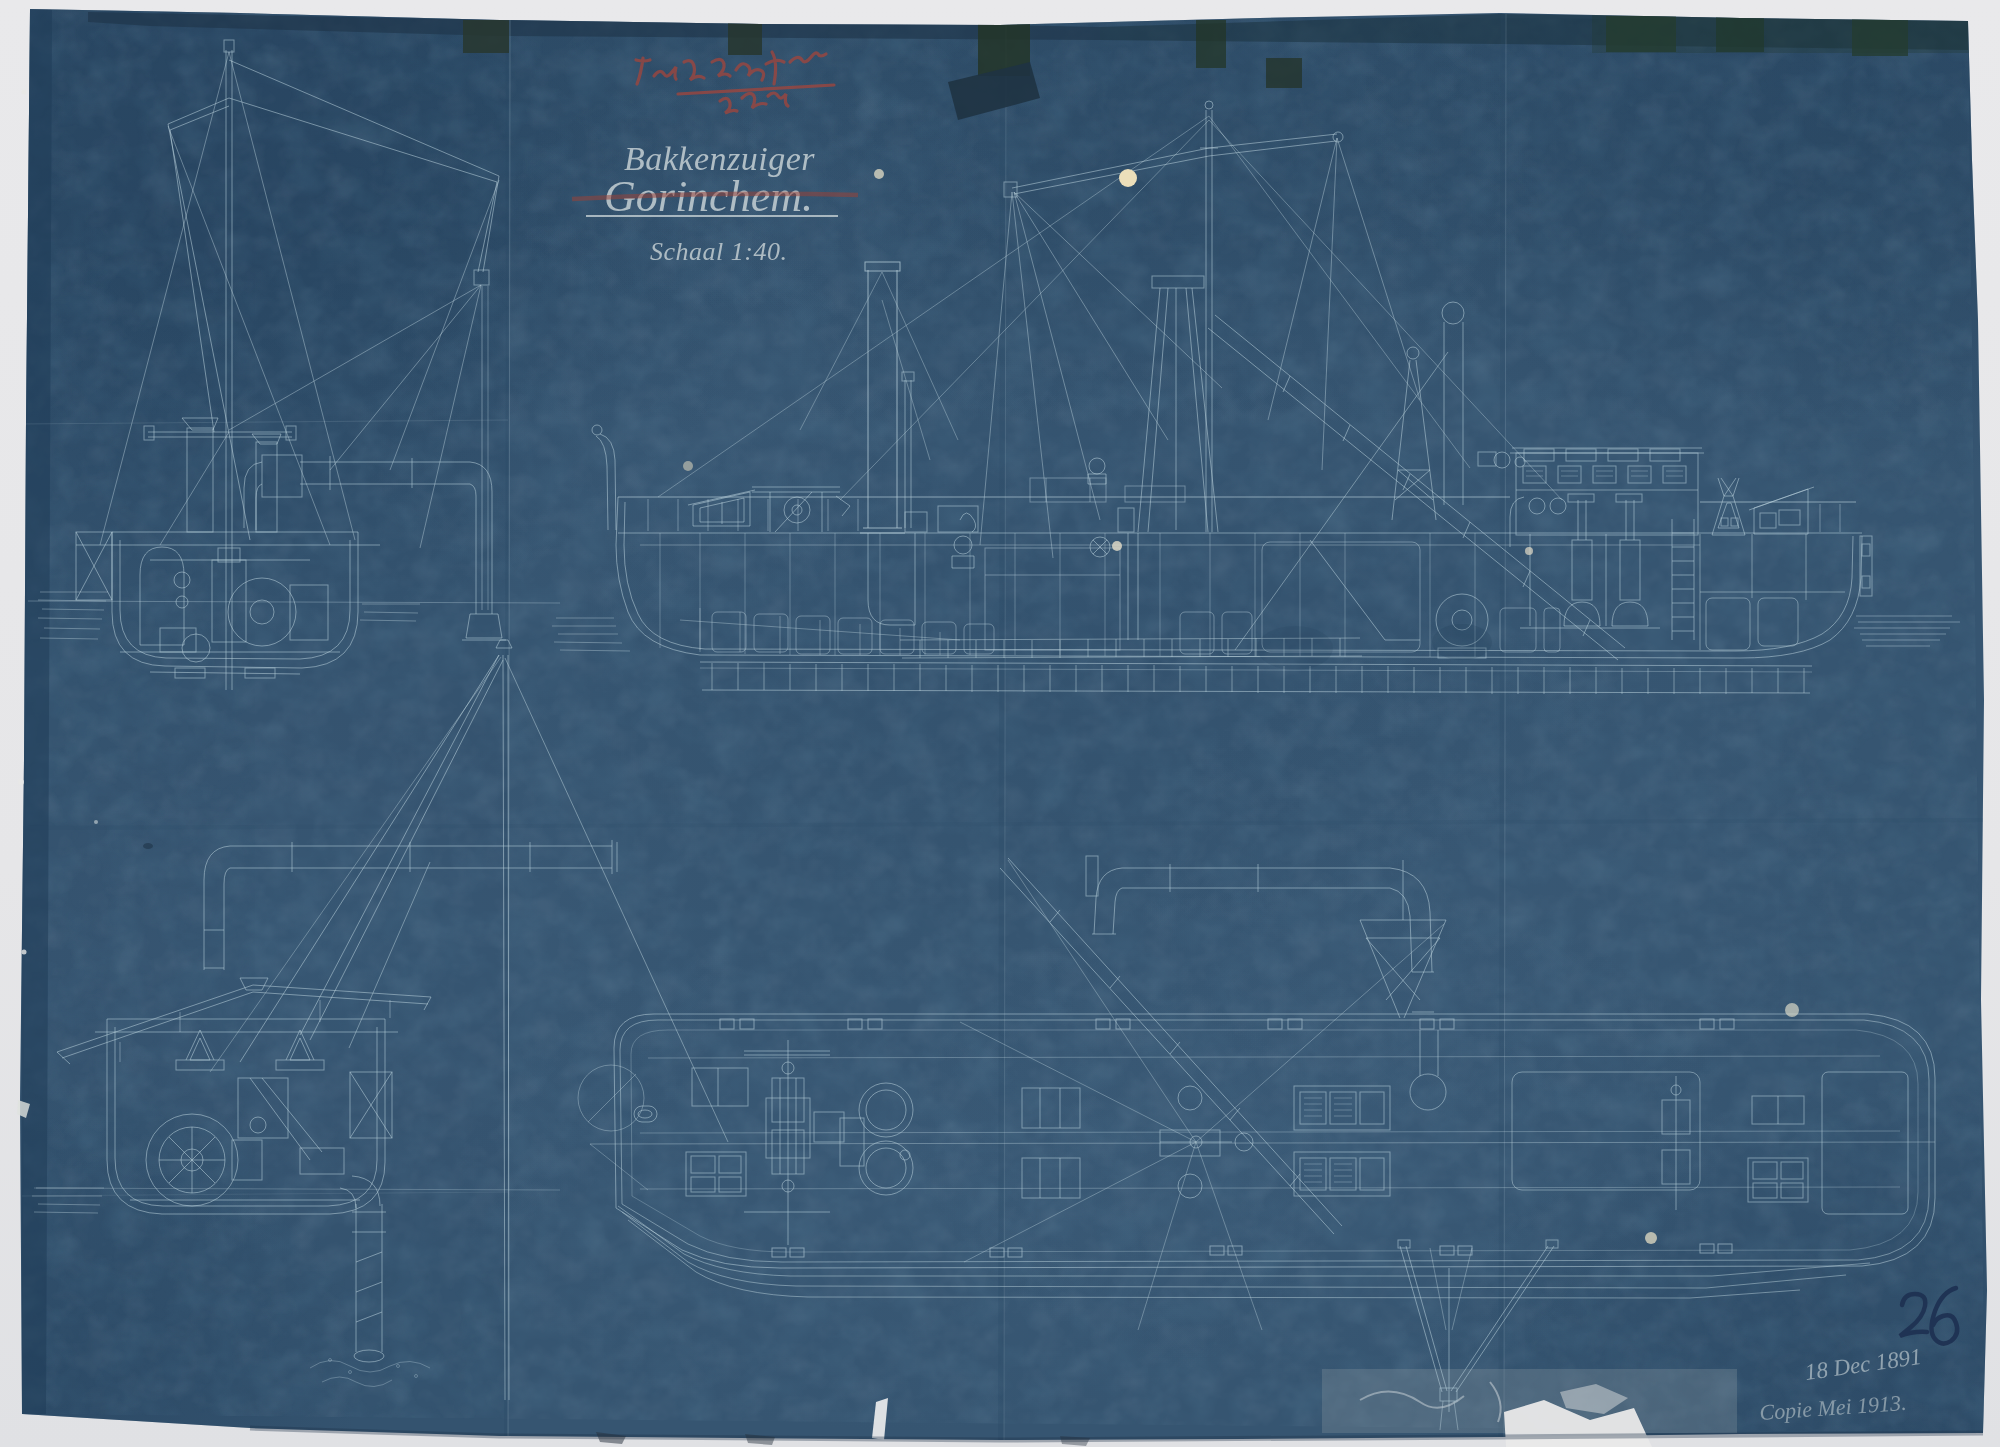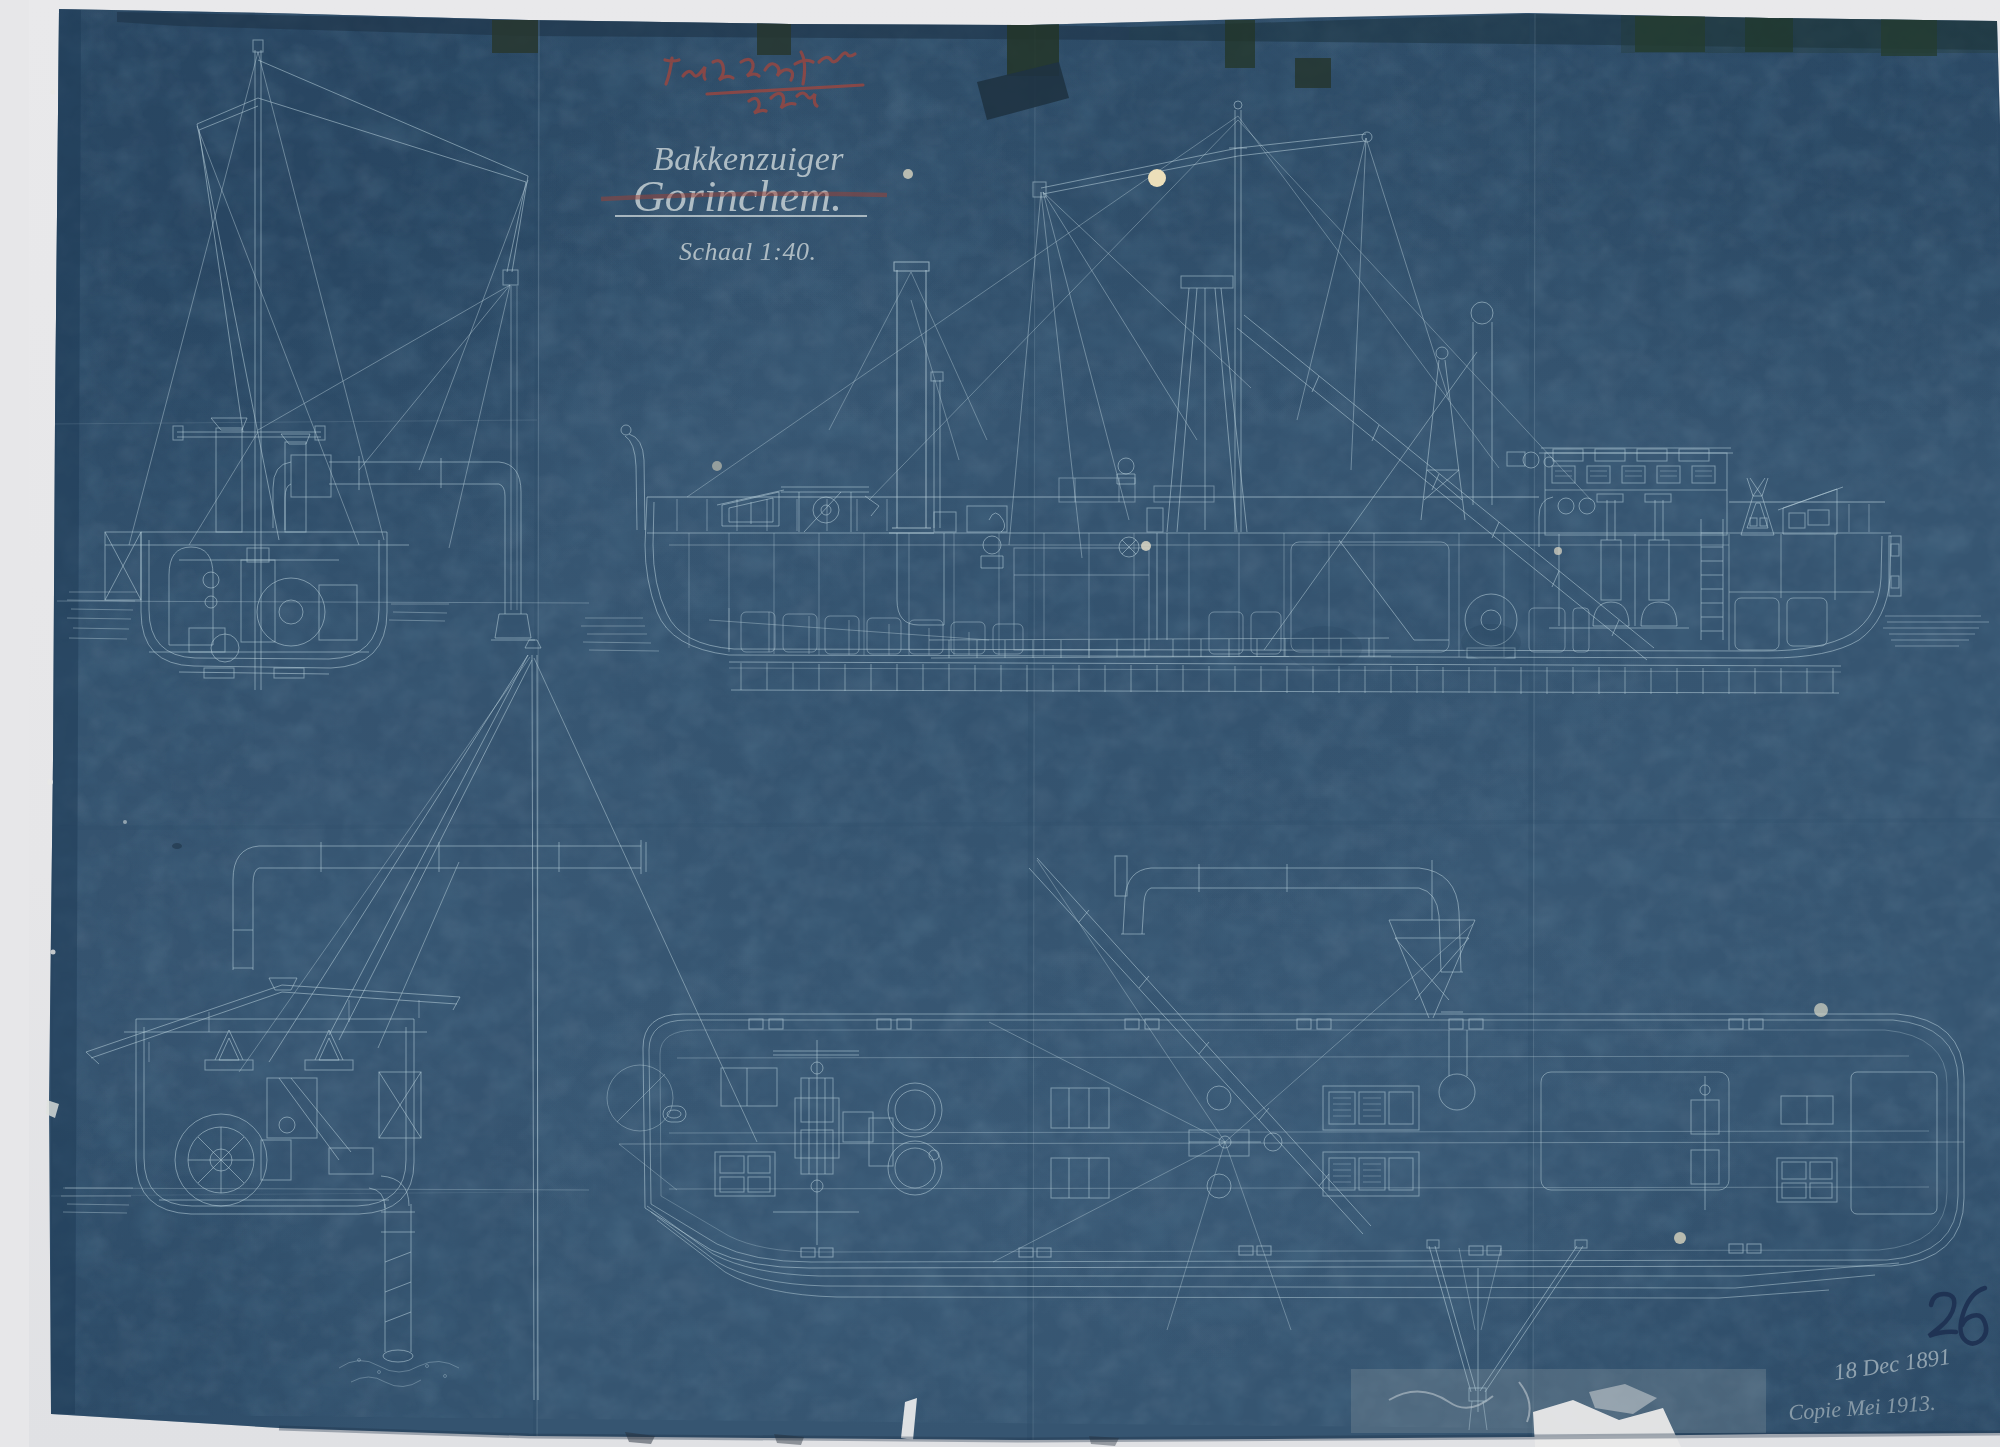--- a/index.html
+++ b/index.html
@@ -1,17 +1,17 @@
 <!DOCTYPE html>
 <html><head>
 <meta charset="utf-8">
 <style>
   html,body{margin:0;padding:0;width:2000px;height:1447px;overflow:hidden;
     font-family:"Liberation Sans", sans-serif;background:#e7e7e9;}
-  #stage{position:relative;width:1768px;height:1447px;margin-left:29px;}
+  #stage{position:relative;width:1768px;height:1447px;}
   svg{position:absolute;left:0;top:0;}
 </style>
 </head>
 <body>
 <div id="stage">
 <svg width="2000" height="1447" viewBox="0 0 2000 1447">
 <defs>
   <radialGradient id="mott1" cx="50%" cy="50%" r="50%">
     <stop offset="0%" stop-color="#5a7e9e" stop-opacity="0.28"></stop>
     <stop offset="60%" stop-color="#5a7e9e" stop-opacity="0.1"></stop>

